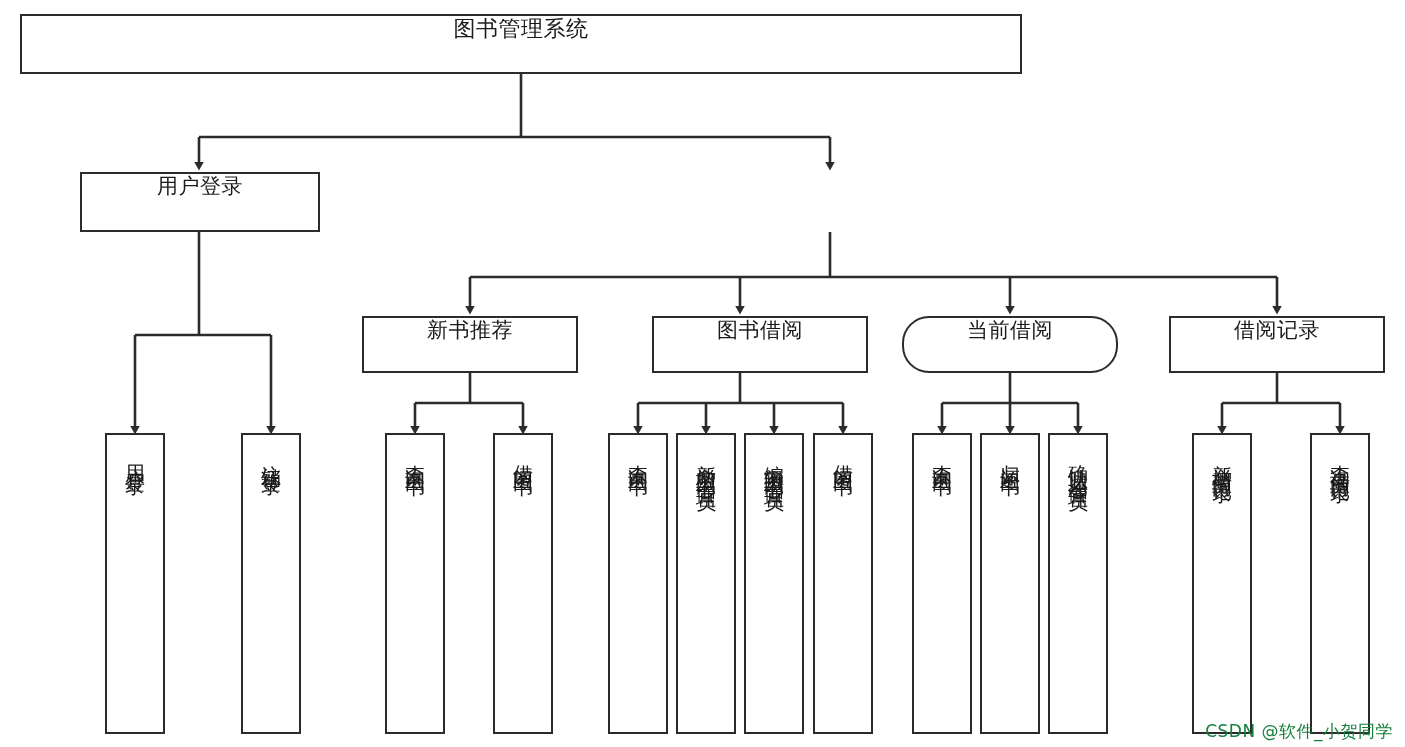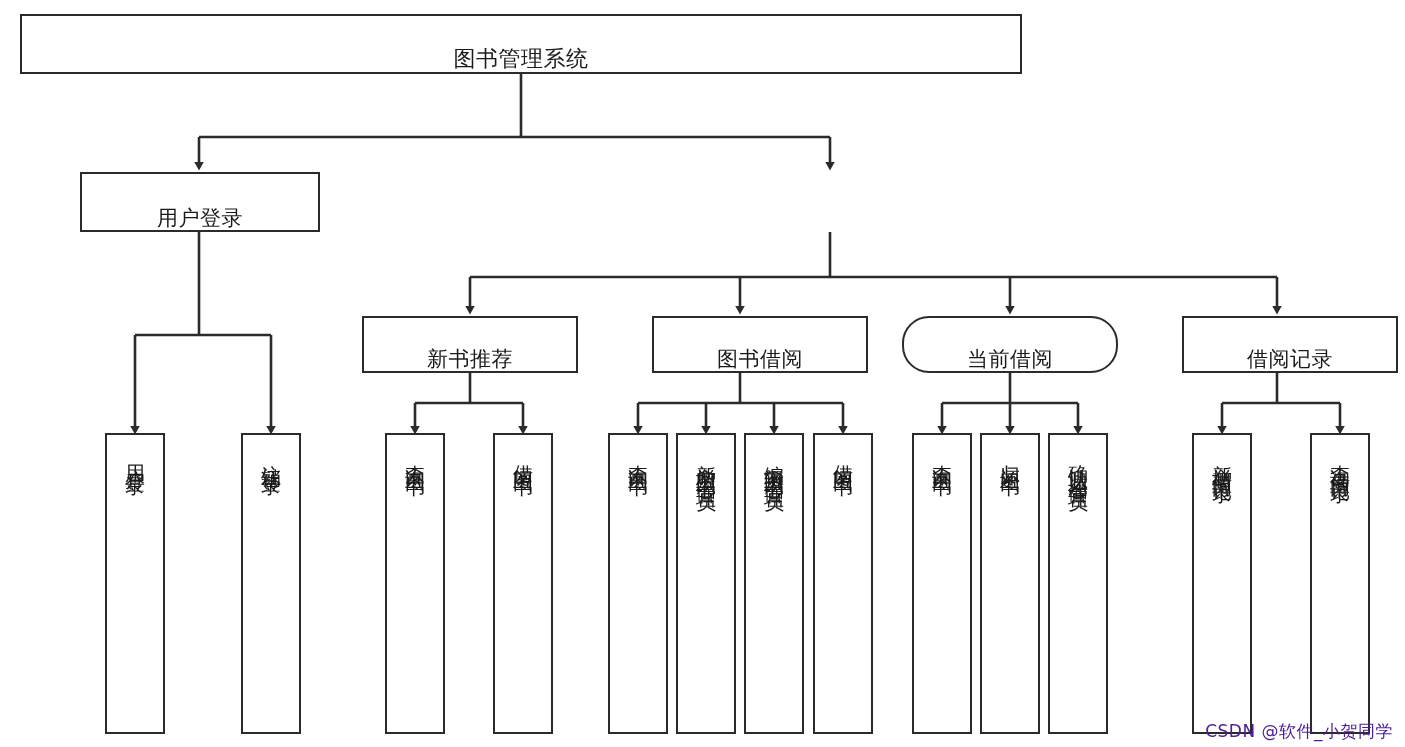--- a/index.html
+++ b/index.html
@@ -22,21 +22,21 @@
     left:0;top:0;
     width:1405px;height:747px;
     pointer-events:none;
   }
   .node{
     position:absolute;
     box-sizing:border-box;
     background:#ffffff;
     border:2px solid #2b2b2b;
     display:flex;
-    align-items:flex-end;
+    align-items:flex-start;
     justify-content:center;
     color:#1a1a1a;
   }
   .node-label{
     display:block;
     text-align:center;
     line-height:1.16;
     color:#1a1a1a;
     white-space:pre;
   }
@@ -59,21 +59,21 @@
     line-height:1.05;
     letter-spacing:4px;
     white-space:normal;
     max-height:270px;
   }
   #watermark{
     position:absolute;
     right:12px;
     bottom:4px;
     font-size:17px;
-    color:#4c1d95;
+    color:#15803d;
     letter-spacing:0.5px;
     white-space:nowrap;
     font-family:"DejaVu Sans","Liberation Sans",sans-serif;
   }
 </style>
 </head>
 <body>
 
 <div id="diagram-root">
 
@@ -143,21 +143,21 @@
   </div>
 
   <div class="node horiz" style="left:632px;top:316px;width:216px;height:57px;margin-left:20px;">
     <span class="node-label">图书借阅</span>
   </div>
 
   <div class="node horiz" style="left:902px;top:316px;width:216px;height:57px;border-radius:27px;">
     <span class="node-label">当前借阅</span>
   </div>
 
-  <div class="node horiz" style="left:1169px;top:316px;width:216px;height:57px;margin-left:13px;">
+  <div class="node horiz" style="left:1169px;top:316px;width:216px;height:57px;">
     <span class="node-label">借阅记录</span>
   </div>
 
   <div class="node vert" style="left:105px;top:433px;width:60px;height:301px;">
     <span class="node-label">用户登录</span>
   </div>
 
   <div class="node vert" style="left:241px;top:433px;width:60px;height:301px;">
     <span class="node-label">注销登录</span>
   </div>

